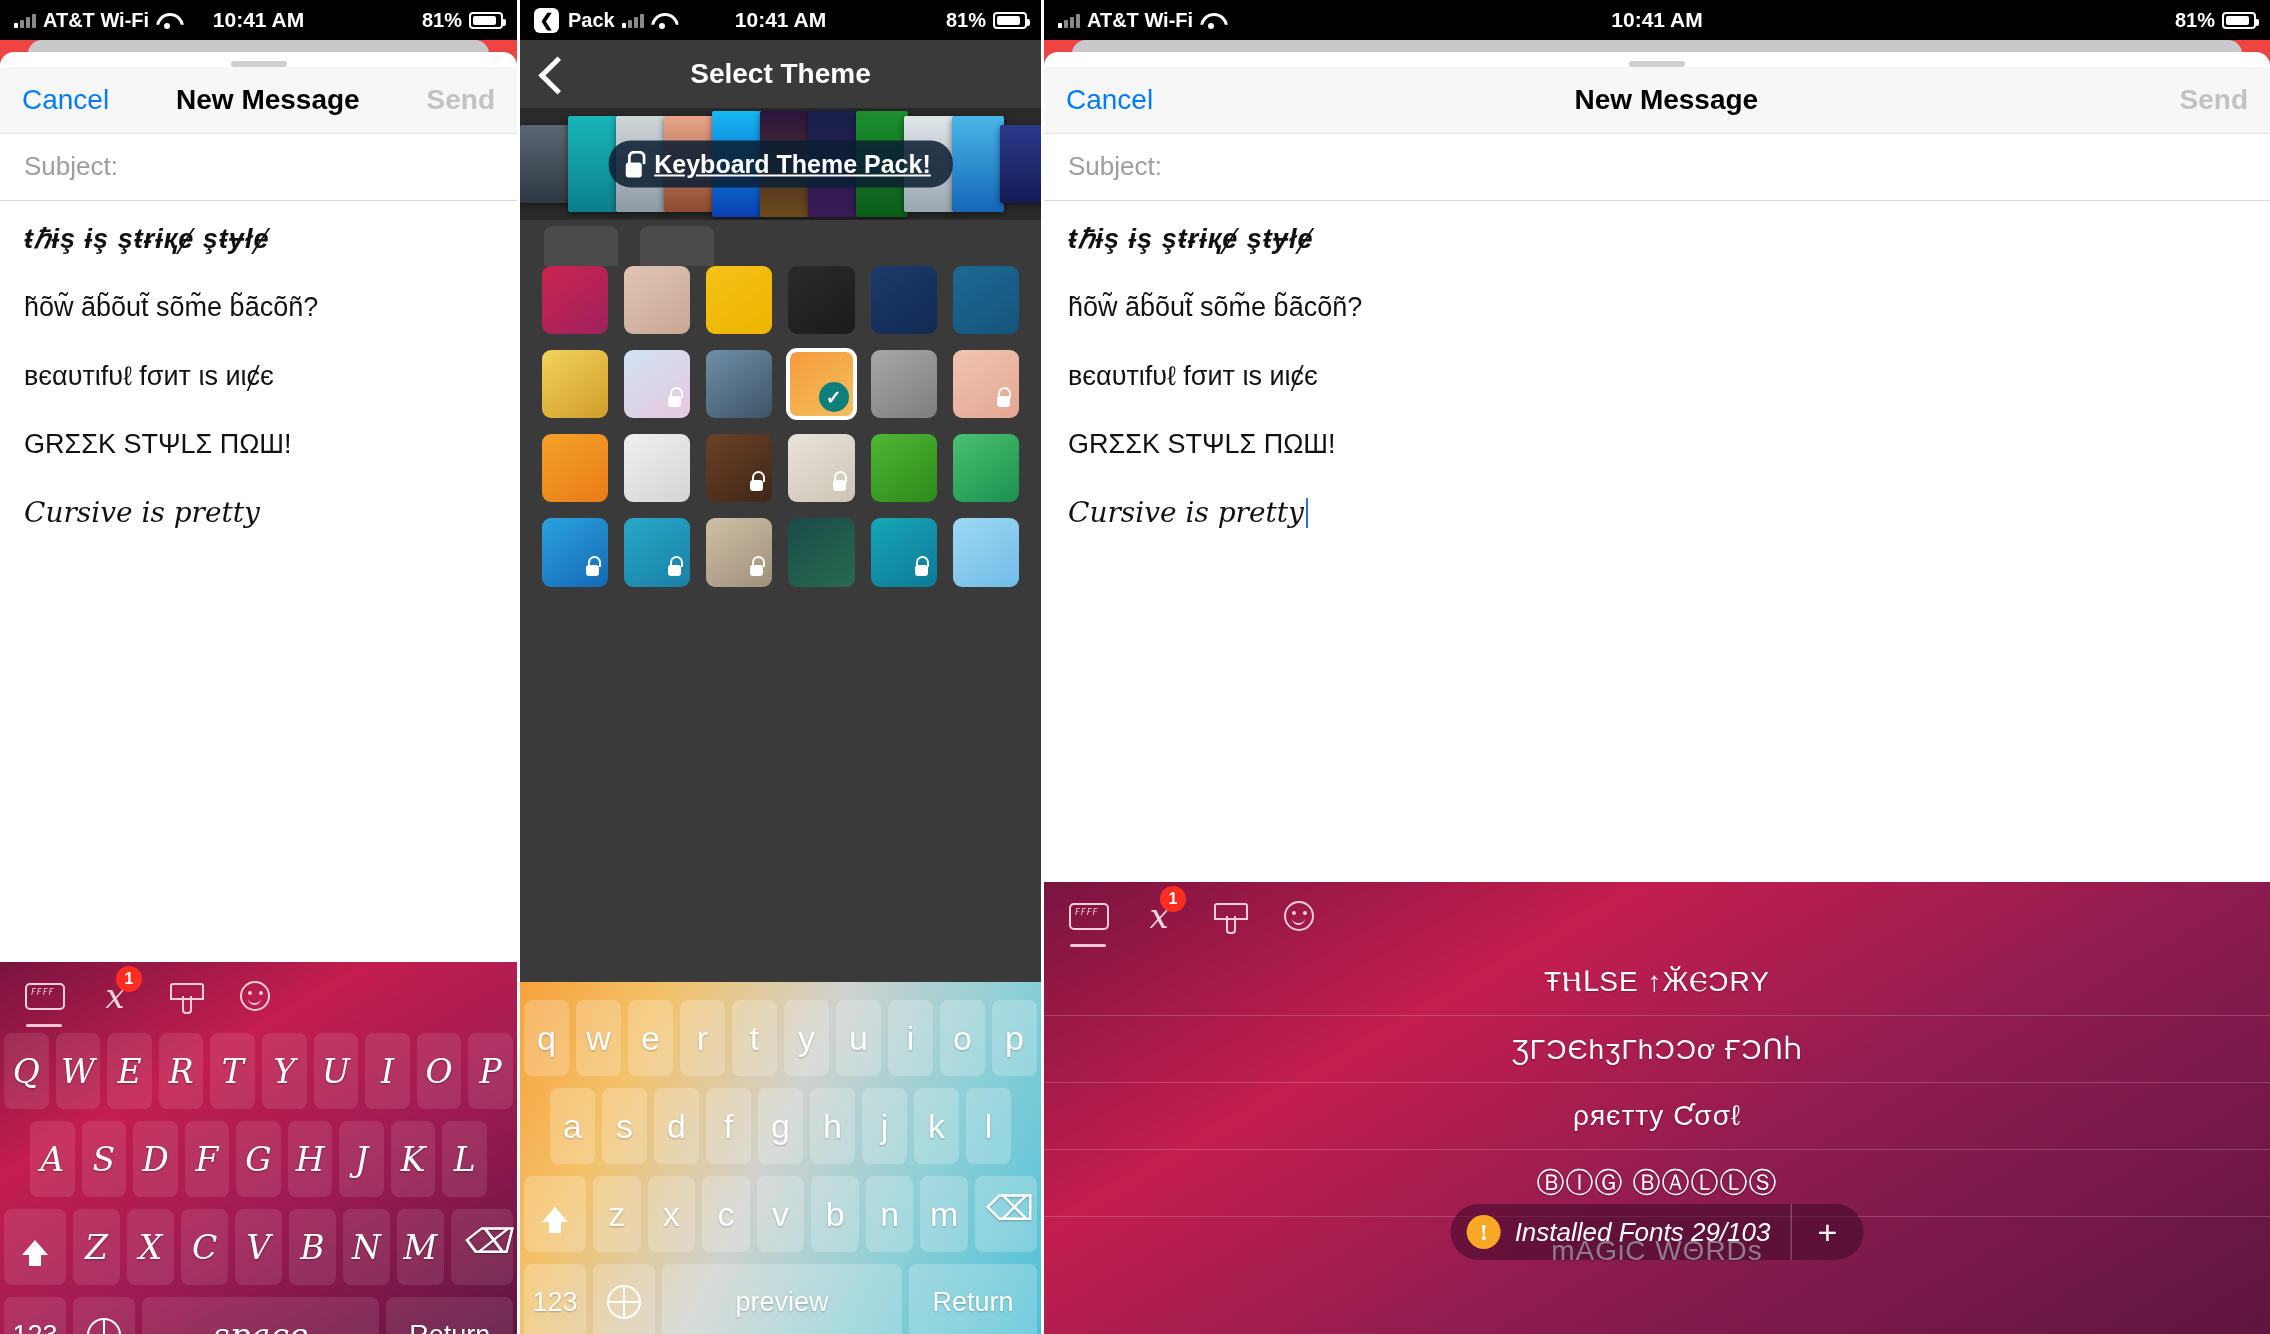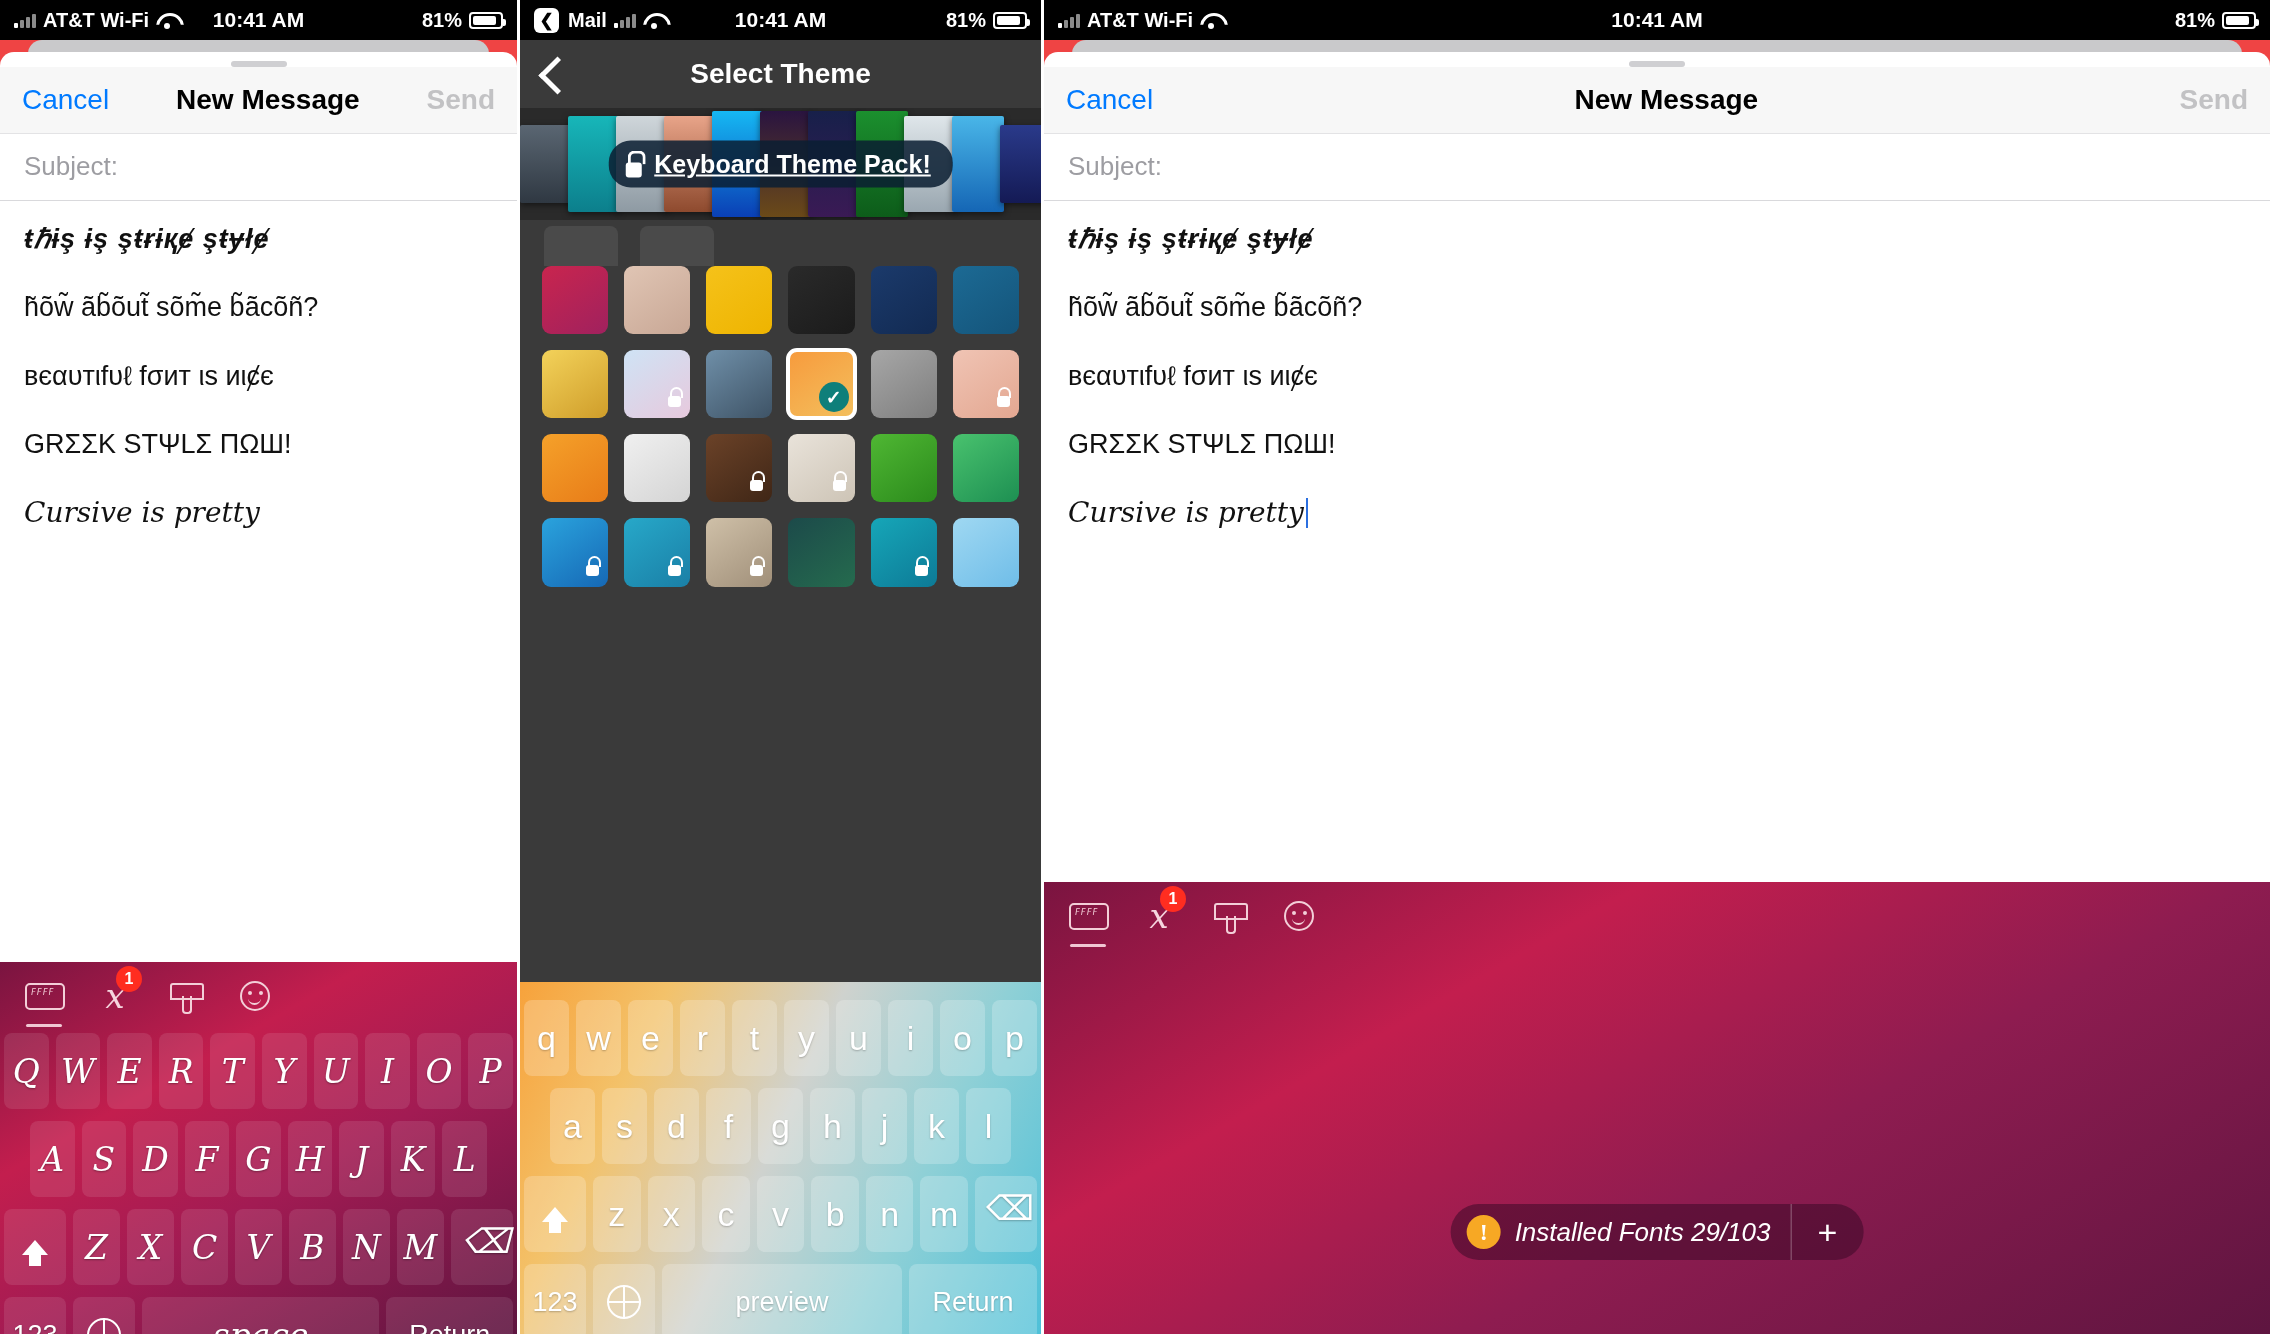--- a/index.html
+++ b/index.html
@@ -283,21 +283,21 @@
           </div>
         </div>
       </div>
     </div>
   </div>
 
   <div class="panel p2">
     <div class="statusbar">
       <div class="sb-left">
         <span class="backchip">❮</span>
-        <span>Mail</span>
+        <span>Pack</span>
         <span class="bars dim">
             <i></i>
             <i></i>
             <i></i>
             <i></i>
           </span>
         <span class="wifi"></span>
       </div>
       <div class="sb-center">10:41 AM</div>
       <div class="sb-right">
@@ -493,20 +493,27 @@
             <span class="badge">1</span>
           </div>
           <div class="kb-tool">
             <span class="ic-brush"></span>
           </div>
           <div class="kb-tool">
             <span class="ic-smile"></span>
           </div>
         </div>
         <div class="dash"></div>
+        <div class="flist">
+          <div class="frow">ŦⲎᒪSE ↑ӁⲈƆRY</div>
+          <div class="frow">ƷΓƆЄhӡΓhƆƆơ ҒƆՈႹ</div>
+          <div class="frow">ρяєтту Ƈσσℓ</div>
+          <div class="frow">ⒷⒾⒼ ⒷⒶⓁⓁⓈ</div>
+          <div class="frow nb">mAGiC WΘRDs</div>
+        </div>
         <div class="instbar">
           <span class="warn">!</span>
           <span class="txt">Installed Fonts 29/103</span>
           <span class="sep"></span>
           <span class="plus">+</span>
         </div>
       </div>
     </div>
   </div>
 

